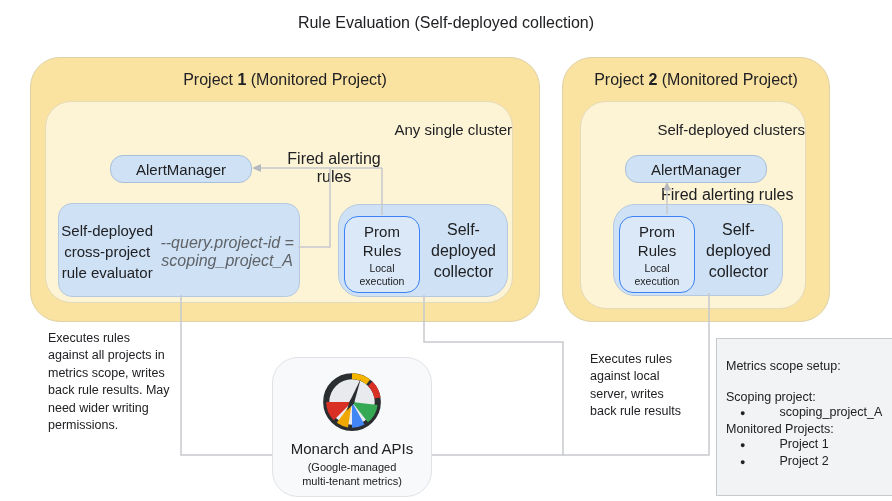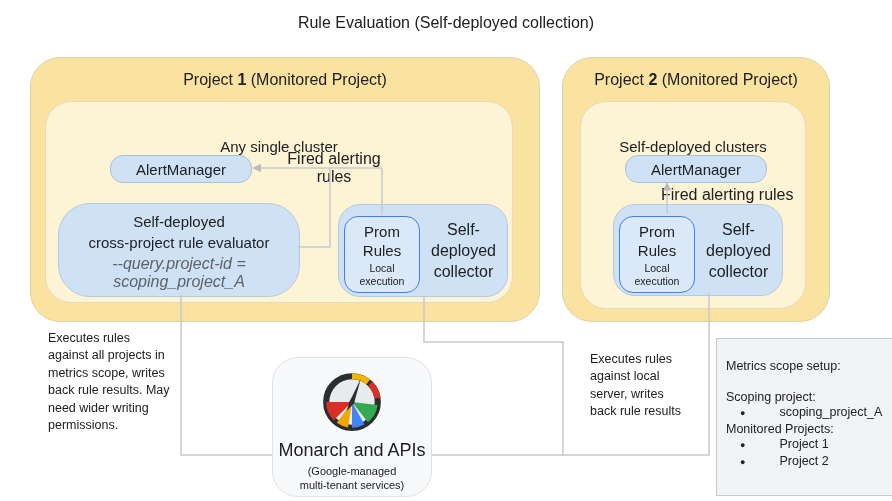--- a/index.html
+++ b/index.html
@@ -16,35 +16,35 @@
   .project{background:#fae2a0;border:1px solid #ddd2a8;border-radius:30px;box-sizing:border-box;}
   .p1{left:30px;top:57px;width:510px;height:265px;}
   .p2{left:562px;top:57px;width:268px;height:265px;}
   .project-title{top:13px;left:0;width:100%;text-align:center;font-size:16px;}
   .project-title b{font-weight:bold;}
 
   
   .cluster{background:#fdf3d5;border:1px solid #e4dbba;border-radius:26px;box-sizing:border-box;}
   .p1 .cluster{left:14px;top:43px;width:468px;height:202px;}
   .p2 .cluster{left:17px;top:43px;width:226px;height:208px;}
-  .cluster-title{top:19px;left:0;width:100%;text-align:center;font-size:15px;margin-top:17px;}
+  .cluster-title{top:19px;left:0;width:100%;text-align:right;font-size:15px;}
 
   
   .blue{background:#cfe1f4;box-sizing:border-box;}
   .alertmanager{border:1px solid #a9c0da;border-radius:13px;width:142px;height:28px;
     display:flex;align-items:center;justify-content:center;font-size:15px;}
   .p1 .alertmanager{left:64px;top:53px;}
   .p2 .alertmanager{left:44px;top:53px;}
 
   .fired-label{font-size:16px;color:#202124;}
   .p1 .fired-label{left:233px;top:48px;width:110px;text-align:center;}
   .p2 .fired-label{left:80px;top:84px;white-space:nowrap;}
 
-  .evaluator{left:12px;top:101px;width:242px;height:94px;border:1px solid #b5c9e0;border-radius:32px;
-    display:flex;flex-direction:column;align-items:center;justify-content:center;padding-top:2px;}
+  .evaluator{left:12px;top:101px;width:242px;height:94px;border:1px solid #b5c9e0;border-radius:14px;
+    display:flex;flex-direction:row;align-items:center;justify-content:center;padding-top:2px;}
   .evaluator-name{font-size:15px;line-height:21px;text-align:center;}
   .evaluator-flag{font-size:16px;font-style:italic;color:#5f6368;margin-top:2px;text-align:center;}
 
   .collector{border:1px solid #b5c9e0;border-radius:22px;display:flex;align-items:stretch;}
   .p1 .collector{left:292px;top:102px;width:170px;height:93px;}
   .p2 .collector{left:32px;top:102px;width:170px;height:92px;}
   .prom-box{margin:11px 0 4px 5px;width:76px;height:77px;background:#dbe8f7;border:1px solid #3b82f6;
     border-radius:14px;display:flex;flex-direction:column;align-items:center;justify-content:center;box-sizing:border-box;}
   .prom-name{font-size:15px;line-height:19px;text-align:center;}
   .prom-exec{font-size:10.5px;line-height:12.5px;text-align:center;margin-top:2px;}
@@ -53,21 +53,21 @@
 
   
   .connector-layer{left:0;top:0;width:892px;height:501px;pointer-events:none;}
   .connector-layer path{stroke:#c6c9cd;stroke-width:1.5;fill:none;}
   .connector-layer polygon{fill:#b6b9bd;}
 
   
   .monarch{left:272px;top:357px;width:160px;height:140px;background:#f8f9fb;border:1px solid #e0e2e6;
     border-radius:26px;box-sizing:border-box;text-align:center;}
   .monarch-icon{display:block;margin:11px auto 0 auto;}
-  .monarch-label{font-size:18px;margin-top:5px;}
+  .monarch-label{font-size:15px;margin-top:5px;}
   .monarch-sublabel{font-size:11px;line-height:14px;margin-top:3px;}
 
   
   .annotation{font-size:12.5px;line-height:17.4px;color:#202124;}
   .annotation-left{left:48px;top:330px;width:170px;}
   .annotation-right{left:590px;top:351px;width:130px;}
 
   
   .metrics-panel{left:716px;top:338px;width:178px;height:158px;background:#f1f3f4;border:1px solid #c7cacd;
     box-sizing:border-box;padding:20px 4px 0 9px;font-size:12.5px;line-height:15.5px;}
@@ -160,21 +160,21 @@
       <path d="M32,32 L17.3,52.2 A25,25 0 0 0 28.1,56.7 Z" fill="#f0a800"></path>
       <path d="M32,32 L32,57 A25,25 0 0 0 44.1,53.9 Z" fill="#4285f4"></path>
       <path d="M32,32 L47.4,51.7 A25,25 0 0 0 56.8,35 Z" fill="#34a853"></path>
       <path d="M32,7 A25,25 0 0 1 47.7,12.6" stroke="#f4b400" stroke-width="6" fill="none"></path>
       <path d="M49.7,14.3 A25,25 0 0 1 56.7,28.1" stroke="#d93025" stroke-width="6" fill="none"></path>
       <polygon points="40.5,9.5 29.4,32.2 26.8,40.8 33.9,33.4" fill="#2b2e31"></polygon>
       <circle cx="32" cy="32" r="2.4" fill="#2b2e31"></circle>
     </svg>
     <div class="monarch-label">Monarch and APIs</div>
     <div class="monarch-sublabel preline">(Google-managed
-multi-tenant services)</div>
+multi-tenant metrics)</div>
   </div>
 
   <div class="abs annotation annotation-left preline">Executes rules
 against all projects in
 metrics scope, writes
 back rule results. May
 need wider writing
 permissions.</div>
   <div class="abs annotation annotation-right preline">Executes rules
 against local

